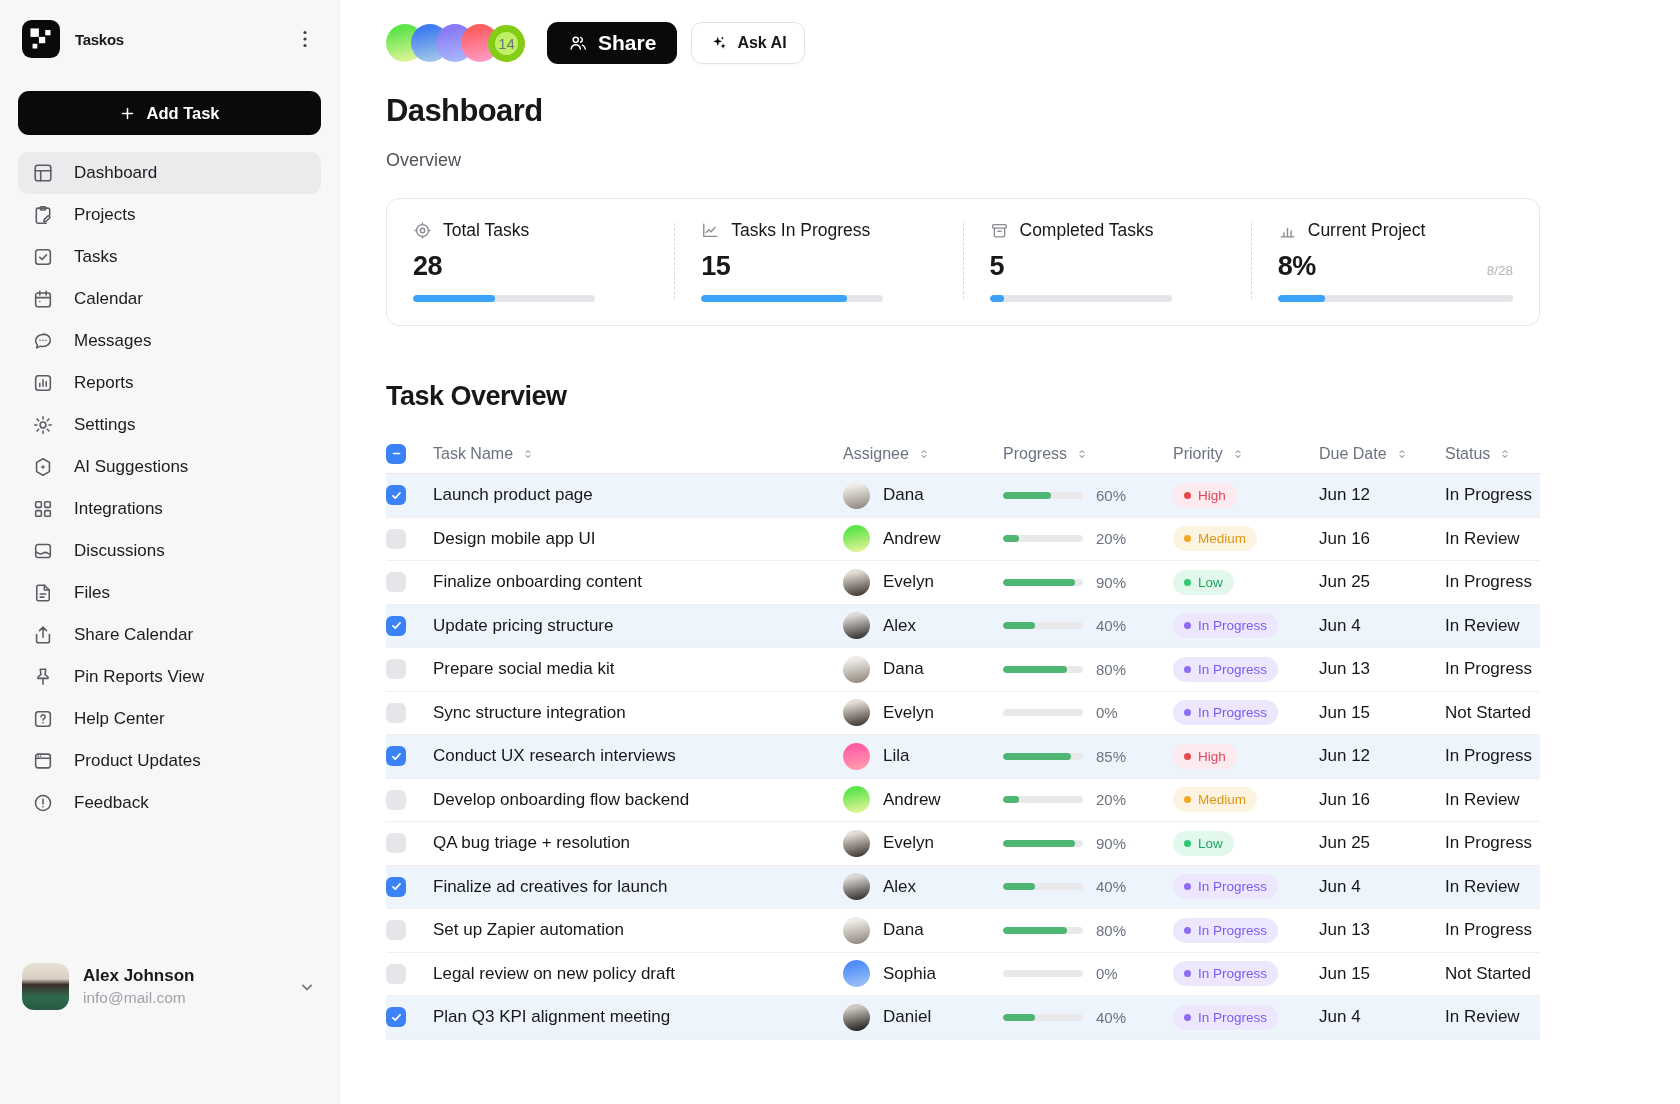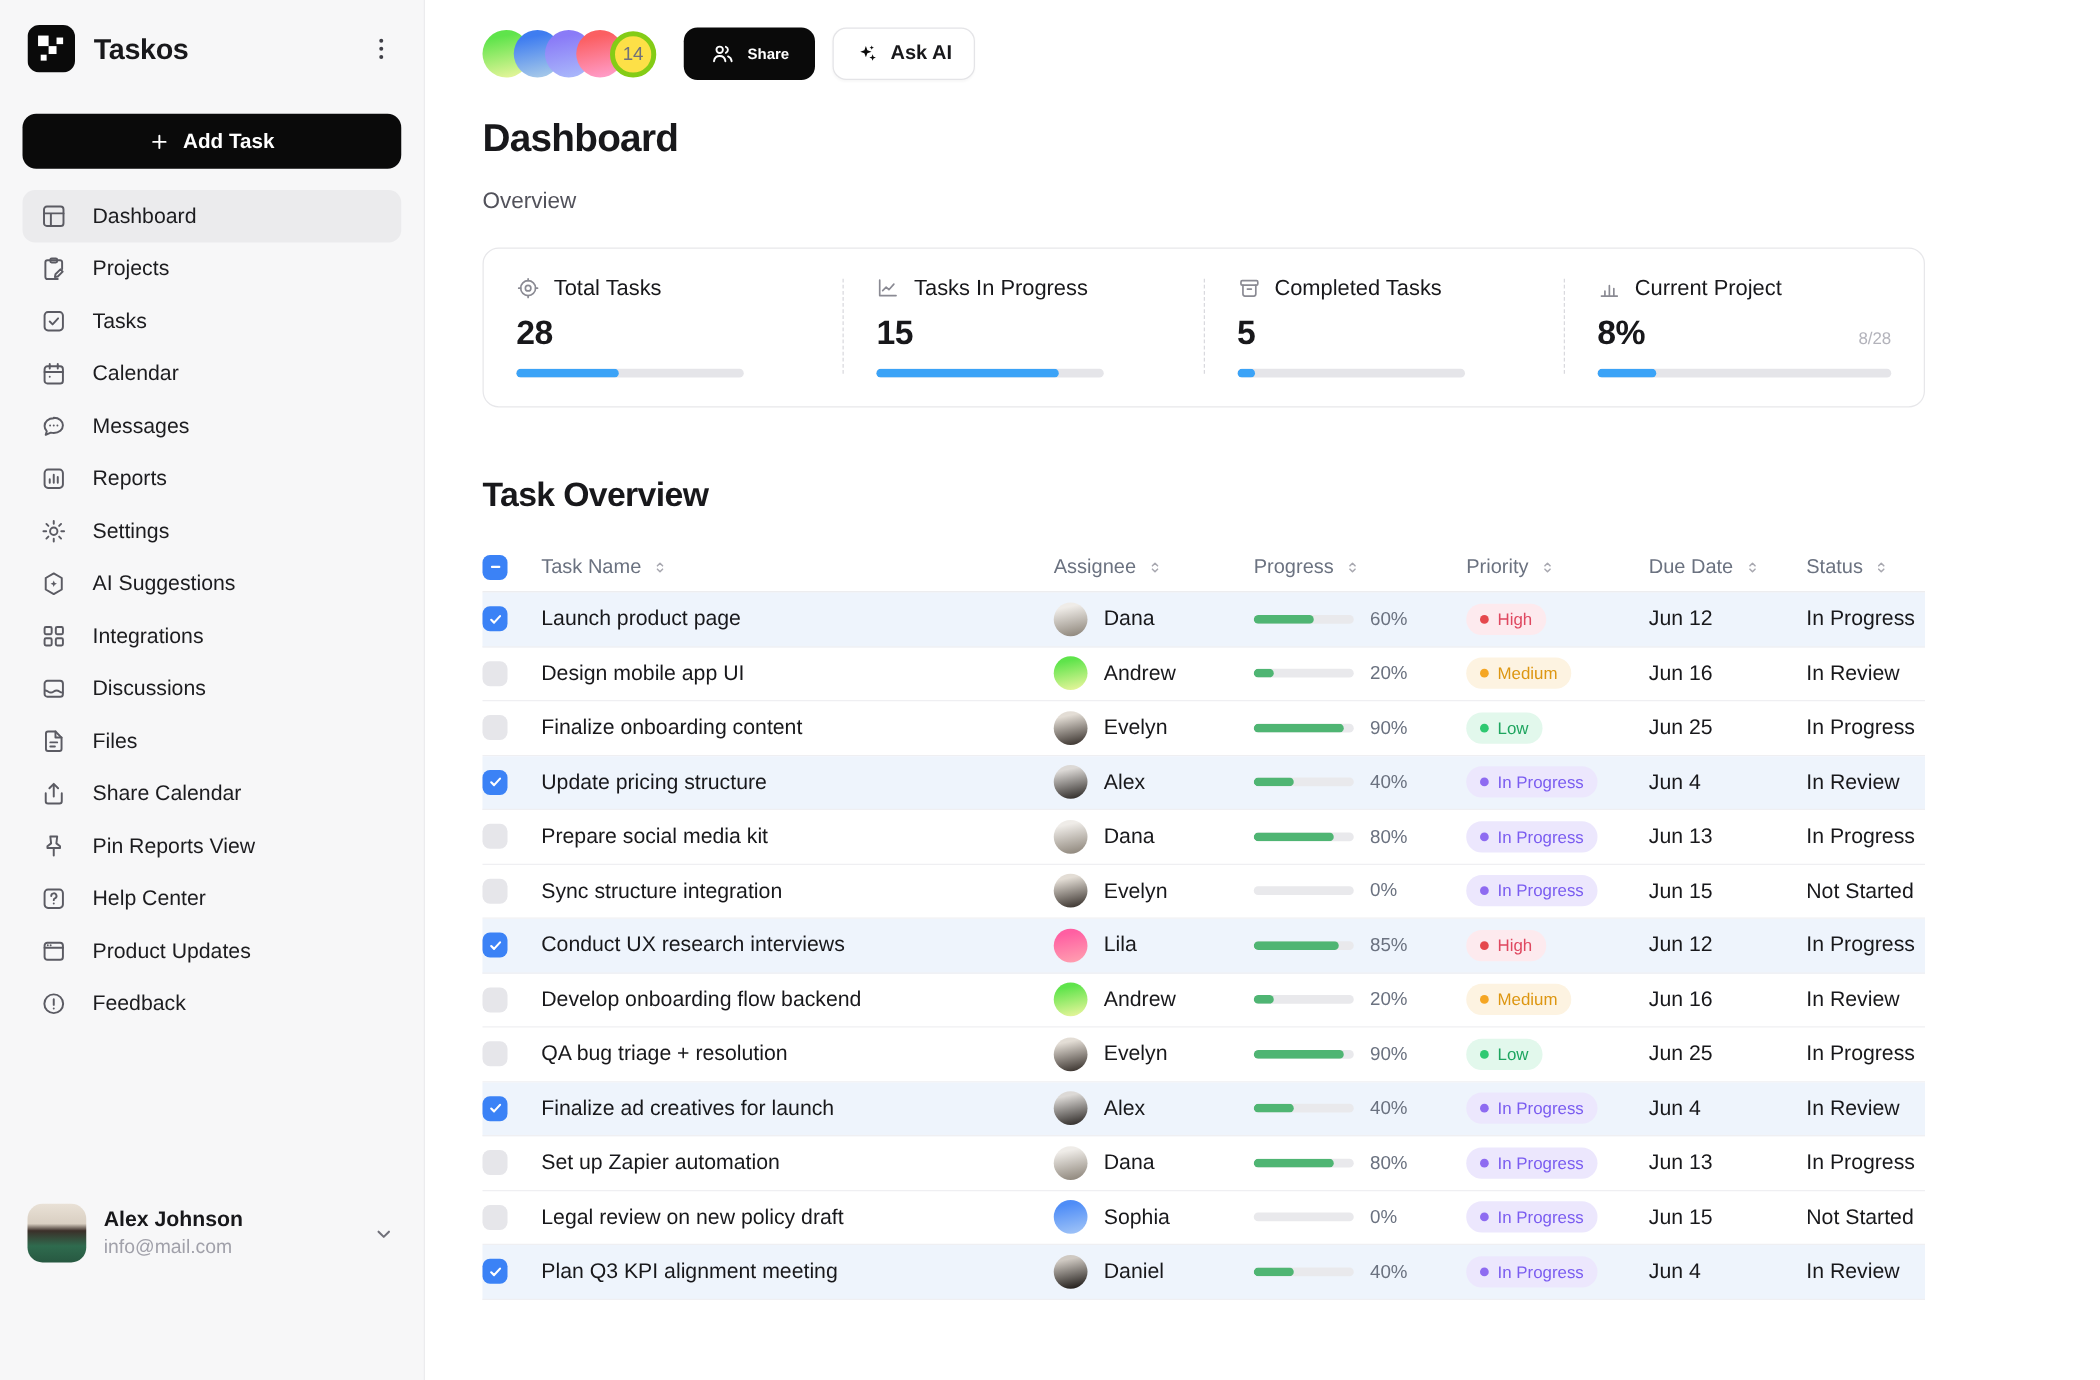--- a/index.html
+++ b/index.html
@@ -14,21 +14,21 @@
   
   .sidebar {
     width:340px; flex:0 0 340px; background:#f7f7f8;
     border-right:1px solid #ececee;
     display:flex; flex-direction:column;
     padding:20px 18px 0 18px;
   }
   .sb-header { display:flex; align-items:center; gap:15px; padding:0 4px; }
   .logo { width:38px; height:38px; flex:0 0 38px; }
   .logo svg { width:100%; height:100%; display:block; }
-  .app-title { font-size:23px; font-weight:700; flex:1; letter-spacing:-0.3px; }
+  .app-title { font-size:15px; font-weight:700; flex:1; letter-spacing:-0.3px; }
   .kebab { width:24px; height:24px; color:#3f3f46; cursor:pointer; }
   .kebab svg { width:100%; height:100%; }
   .add-task {
     margin-top:33px; height:44px; width:100%;
     background:#0a0a0a; color:#fff; border:none; border-radius:11px;
     font-family:inherit; font-size:16.5px; font-weight:600;
     display:flex; align-items:center; justify-content:center; gap:10px; cursor:pointer;
   }
   .add-task .icon { width:17px; height:17px; display:flex; }
   .nav { margin-top:17px; display:flex; flex-direction:column; }
@@ -64,27 +64,27 @@
   .slash-badge {
     min-width:23px; height:24px; border:1px solid #e4e4e7; border-radius:6px;
     color:#a6a6ae; font-size:14px; display:flex; align-items:center; justify-content:center;
   }
   .top-right { display:flex; align-items:center; }
   .avatars { display:flex; align-items:center; }
   .avatar-circle { width:38px; height:38px; border-radius:50%; margin-left:-13px; }
   .avatar-circle:first-child { margin-left:0; }
   .count-badge {
     width:37px; height:37px; border-radius:50%; margin-left:-11px;
-    background:#fde047; border:4px solid #84cc16; color:#71717a; font-size:15px;
+    background:#bef264; border:7px solid #84cc16; color:#71717a; font-size:15px;
     display:flex; align-items:center; justify-content:center;
   }
   .btn-share {
     margin-left:22px; height:42px; padding:0 21px;
     background:#0a0a0a; color:#fff; border:none; border-radius:11px;
-    font-family:inherit; font-size:12px; font-weight:600;
+    font-family:inherit; font-size:21px; font-weight:600;
     display:flex; align-items:center; gap:10px; cursor:pointer;
   }
   .btn-share .icon { width:20px; height:20px; display:flex; }
   .btn-askai {
     margin-left:14px; height:42px; padding:0 17px;
     background:#fff; color:#18181b; border:1px solid #e4e4e7; border-radius:11px;
     font-family:inherit; font-size:16px; font-weight:600;
     display:flex; align-items:center; gap:9px; cursor:pointer;
     box-shadow:0 1px 2px rgba(0,0,0,0.03);
   }

